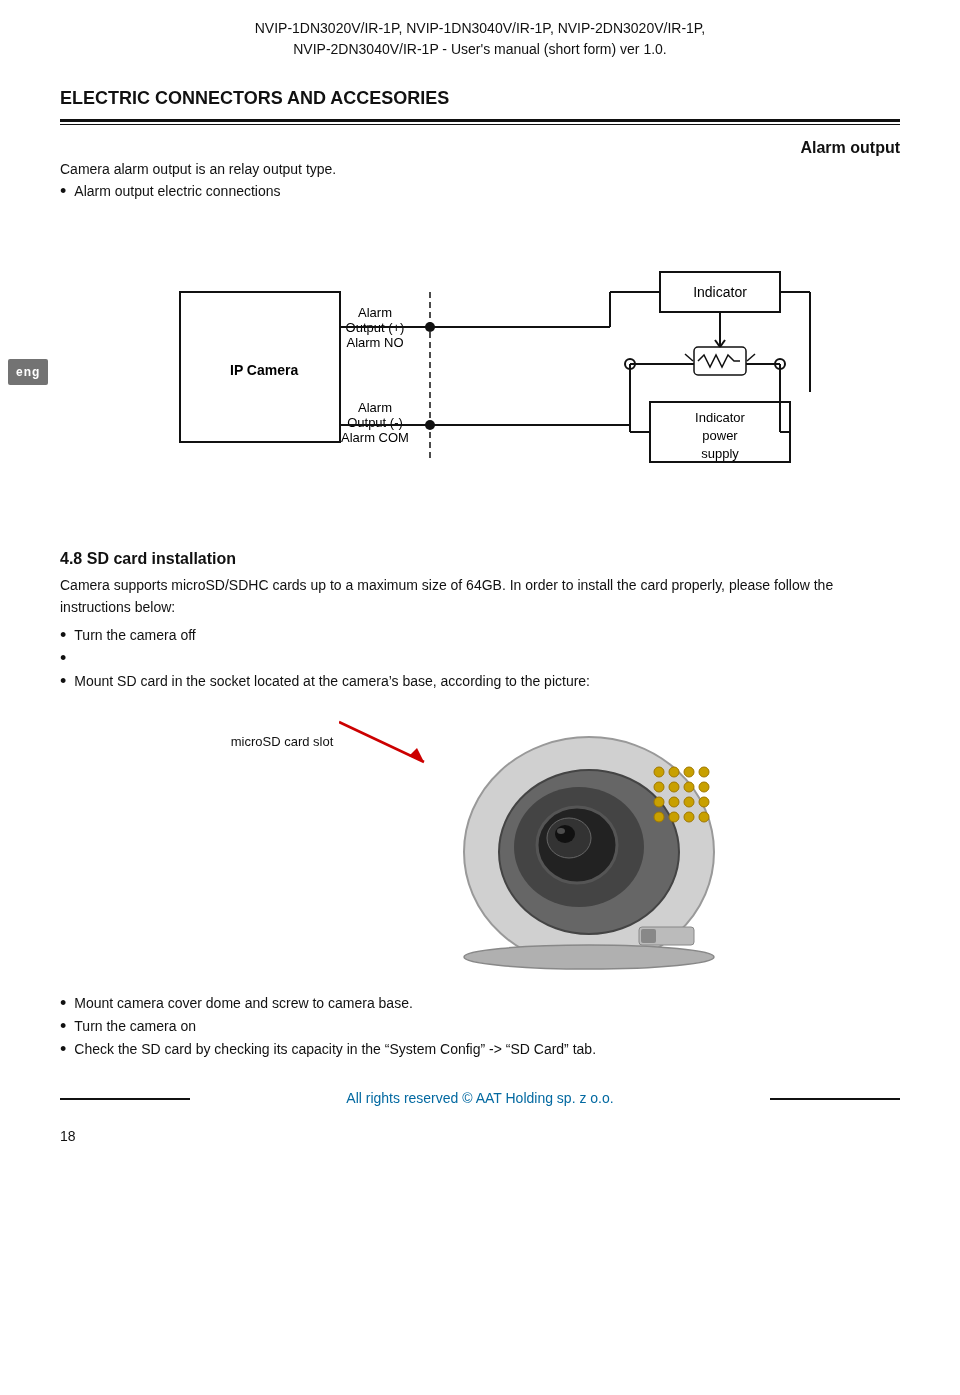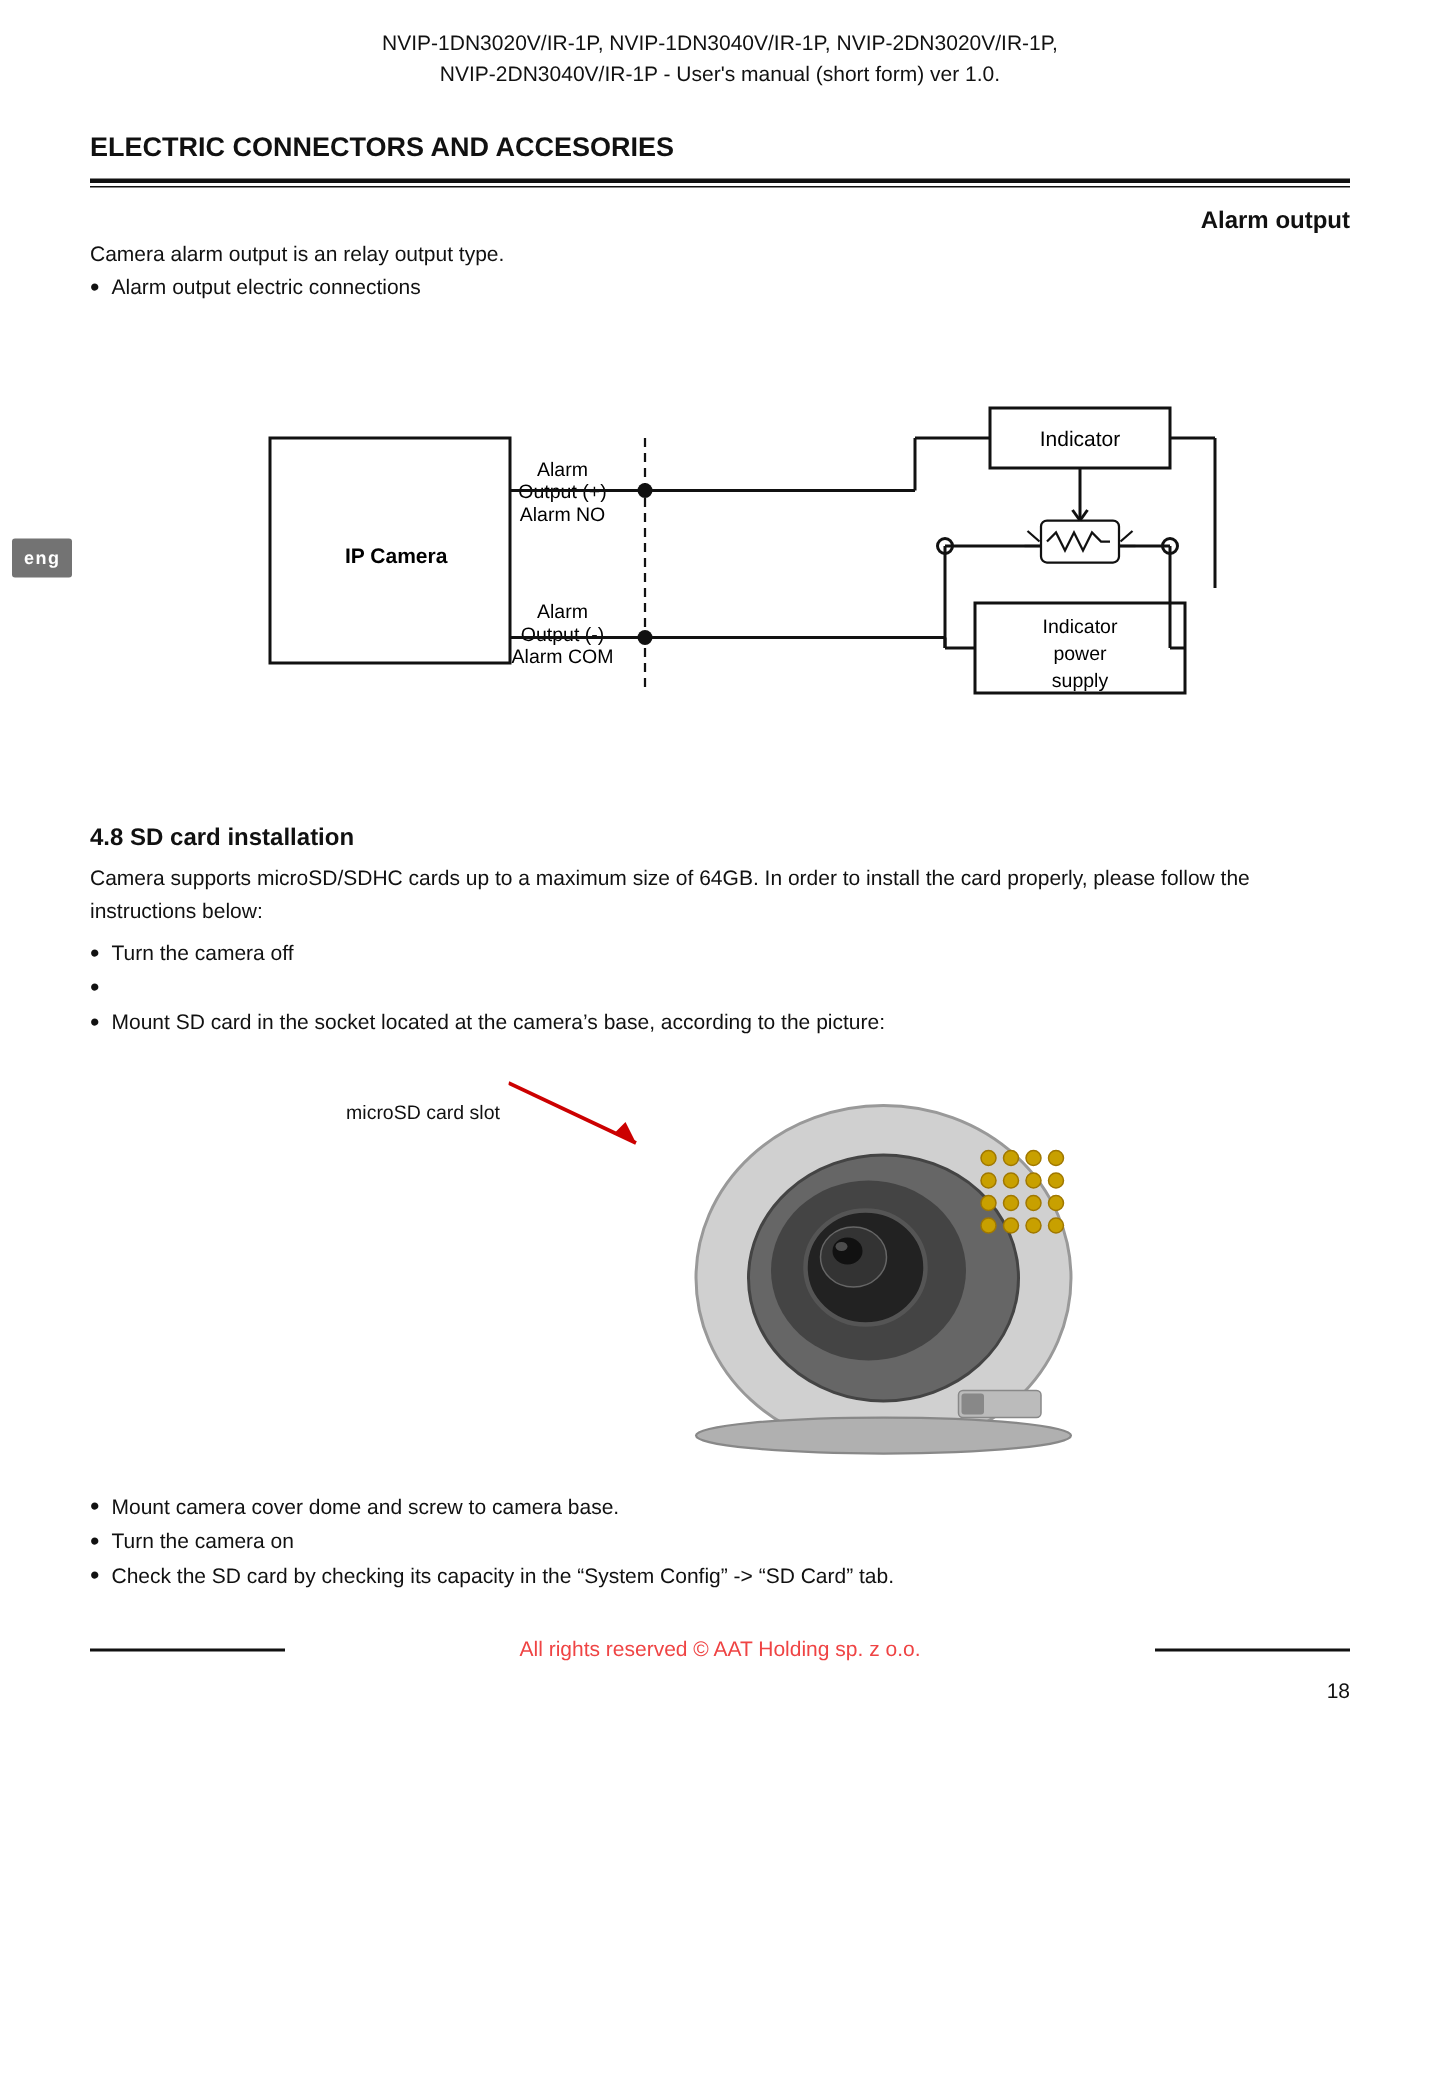--- a/index.html
+++ b/index.html
@@ -112,22 +112,22 @@
     
     .camera-image-area {
       display: flex;
       justify-content: center;
       align-items: flex-start;
       margin: 20px 0 20px 0;
       position: relative;
       min-height: 260px;
     }
     .page-number {
-      text-align: right;
-      margin-top: 12px;
+      text-align: left;
+      margin-top: 22px;
       font-size: 14px;
     }
   </style>
 </head>
 <body>
 
 <div class="page-container">
 
   <div class="header">
     <div>NVIP-1DN3020V/IR-1P, NVIP-1DN3040V/IR-1P, NVIP-2DN3020V/IR-1P,</div>
@@ -298,18 +298,18 @@
     <span class="bullet-dot">•</span>
     <span>Turn the camera on</span>
   </div>
   <div class="bullet-item">
     <span class="bullet-dot">•</span>
     <span>Check the SD card by checking its capacity in the “System Config” -&gt; “SD Card” tab.</span>
   </div>
 
   <div style="margin-top: 30px; position: relative; display: flex; align-items: center; justify-content: center;">
     <div style="position:absolute; left:0; top:50%; border-top: 2px solid #111; width: 130px;"></div>
-    <span style="font-size:14px; color:#ef4444; z-index:1;">All rights reserved © AAT Holding sp. z o.o.</span>
+    <span style="font-size:14px; color:#0369a1; z-index:1;">All rights reserved © AAT Holding sp. z o.o.</span>
     <div style="position:absolute; right:0; top:50%; border-top: 2px solid #111; width: 130px;"></div>
   </div>
   <div class="page-number">18</div>
 
 </div>
 
 </body></html>

